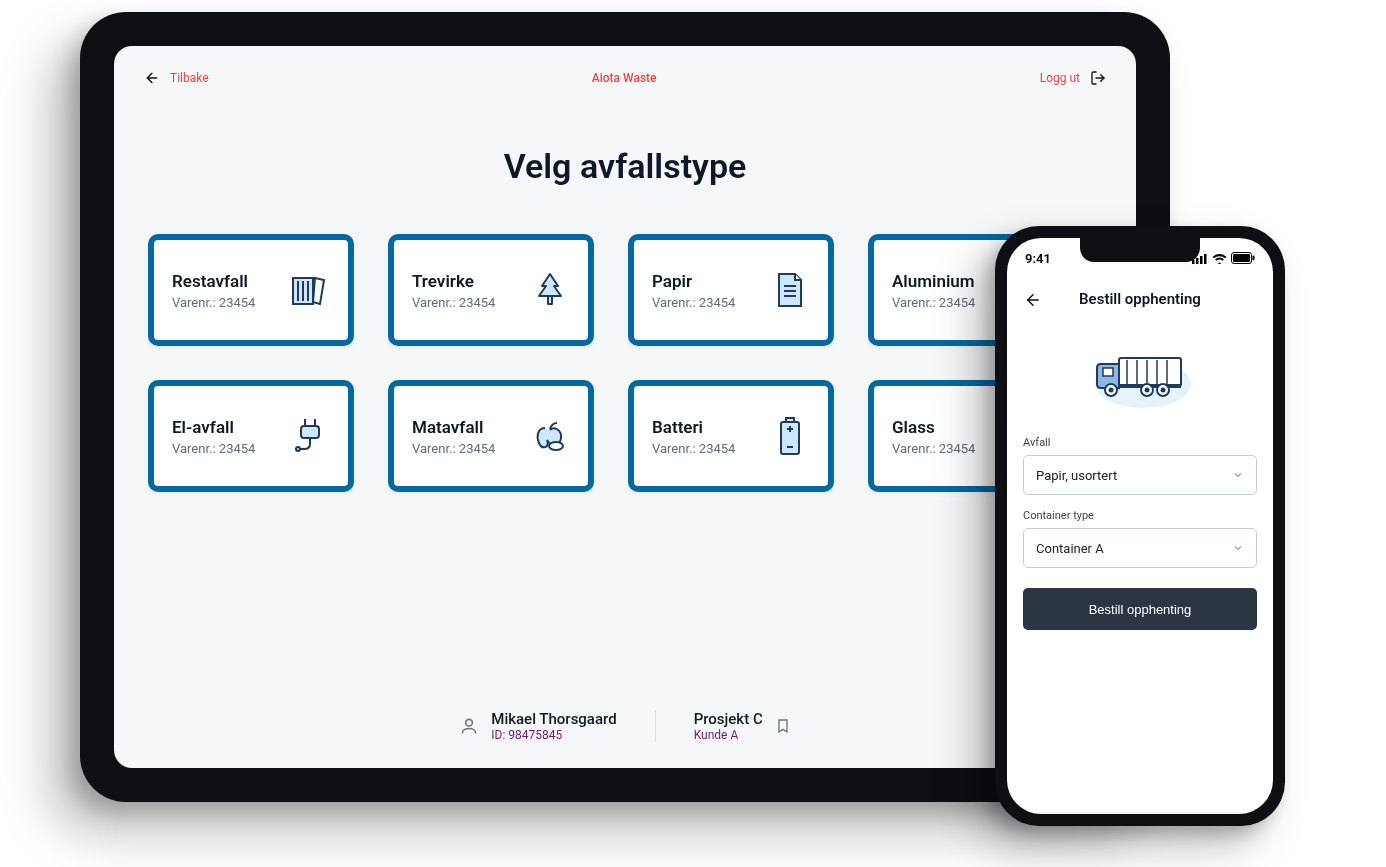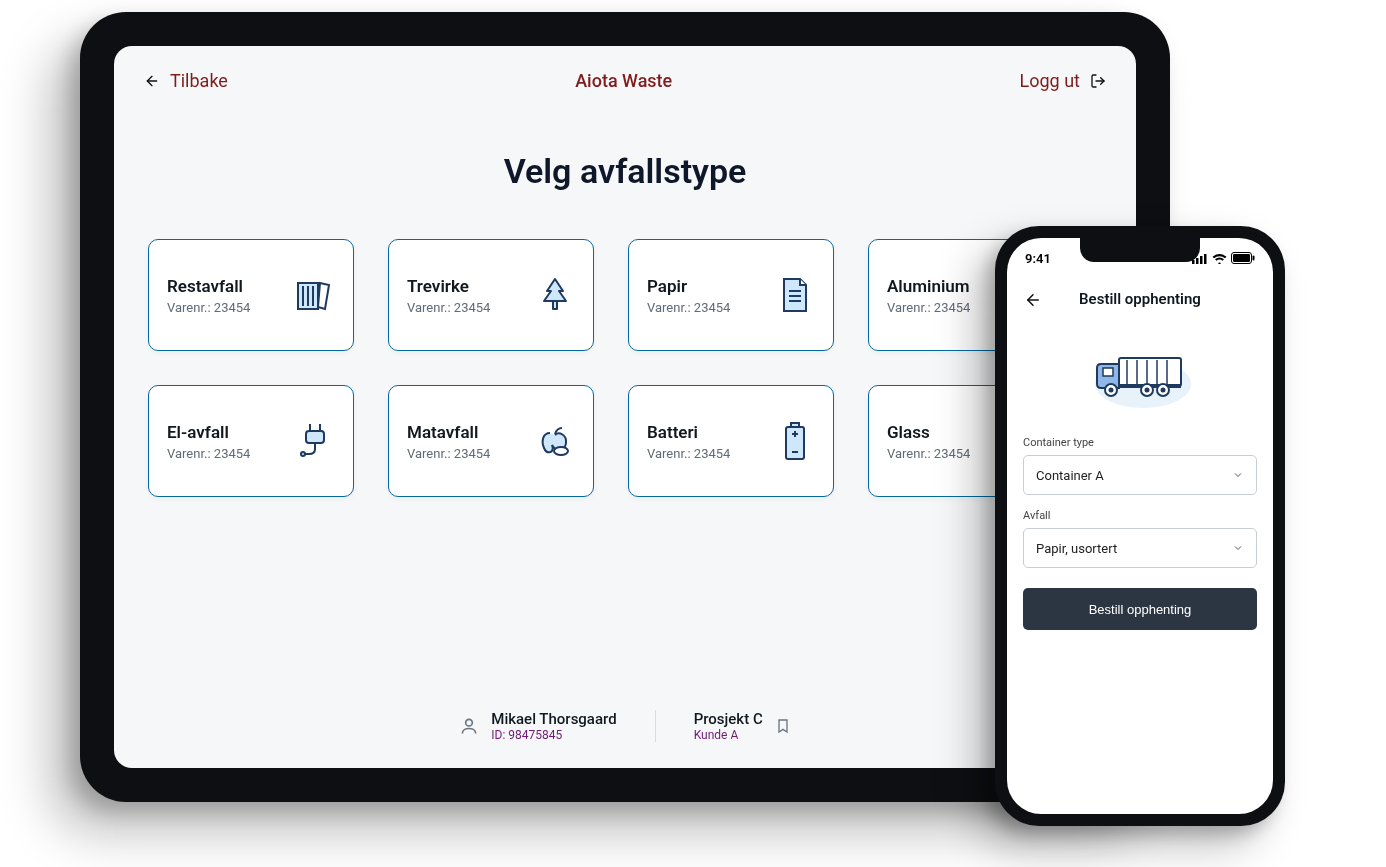--- a/index.html
+++ b/index.html
@@ -31,22 +31,22 @@
     padding: 24px 30px 20px 30px;
     display: flex;
     flex-direction: column;
     overflow: hidden;
   }
 
   .tablet-topbar {
     display: flex;
     align-items: center;
     justify-content: space-between;
-    font-size: 18px;
-    color: #7f1d1d;
+    font-size: 12px;
+    color: #ef4444;
   }
   .tb-left, .tb-right { display: flex; align-items: center; gap: 10px; cursor: pointer; }
   .tb-center { font-weight: 500; }
 
   .page-title {
     text-align: center;
     font-size: 34px;
     font-weight: 600;
     color: #0f172a;
     margin-top: 60px;
@@ -60,21 +60,21 @@
     padding: 0 4px;
   }
   .cards-row {
     display: flex;
     gap: 34px;
   }
   .card {
     flex: 0 0 206px;
     height: 112px;
     background: #fff;
-    border: 1px solid #0369a1;
+    border: 6px solid #0369a1;
     border-radius: 10px;
     box-shadow: 0 2px 6px rgba(0,0,0,0.04);
     display: flex;
     align-items: center;
     justify-content: space-between;
     padding: 0 18px;
     cursor: pointer;
   }
   .card-text { display:flex; flex-direction:column; gap:4px; }
   .card-title { font-size: 17px; font-weight:600; color:#101820; }
@@ -425,38 +425,38 @@
         <circle cx="26" cy="50" r="2.5" fill="#1f3a5f"></circle>
         <circle cx="78" cy="50" r="6" fill="#fff" stroke="#1f3a5f" stroke-width="2"></circle>
         <circle cx="78" cy="50" r="2.5" fill="#1f3a5f"></circle>
         <circle cx="62" cy="50" r="6" fill="#fff" stroke="#1f3a5f" stroke-width="2"></circle>
         <circle cx="62" cy="50" r="2.5" fill="#1f3a5f"></circle>
       </svg>
     </div>
 
     <div class="phone-form">
       <div>
+        <label class="field-label">Avfall</label>
+        <div class="select">
+          <span>Papir, usortert</span>
+          <span>
+            <svg width="12" height="12" viewBox="0 0 24 24" fill="none" stroke="#555" stroke-width="2">
+                <polyline points="6 9 12 15 18 9"></polyline>
+              </svg>
+          </span>
+        </div>
+      </div>
+      <div>
         <label class="field-label">Container type</label>
         <div class="select">
           <span>Container A</span>
           <span>
             <svg width="12" height="12" viewBox="0 0 24 24" fill="none" stroke="#555" stroke-width="2">
                 <polyline points="6 9 12 15 18 9"></polyline>
               </svg>
           </span>
         </div>
       </div>
-      <div>
-        <label class="field-label">Avfall</label>
-        <div class="select">
-          <span>Papir, usortert</span>
-          <span>
-            <svg width="12" height="12" viewBox="0 0 24 24" fill="none" stroke="#555" stroke-width="2">
-                <polyline points="6 9 12 15 18 9"></polyline>
-              </svg>
-          </span>
-        </div>
-      </div>
       <button class="btn-primary">Bestill opphenting</button>
     </div>
 
   </div>
 </div>
 
 </body></html>

